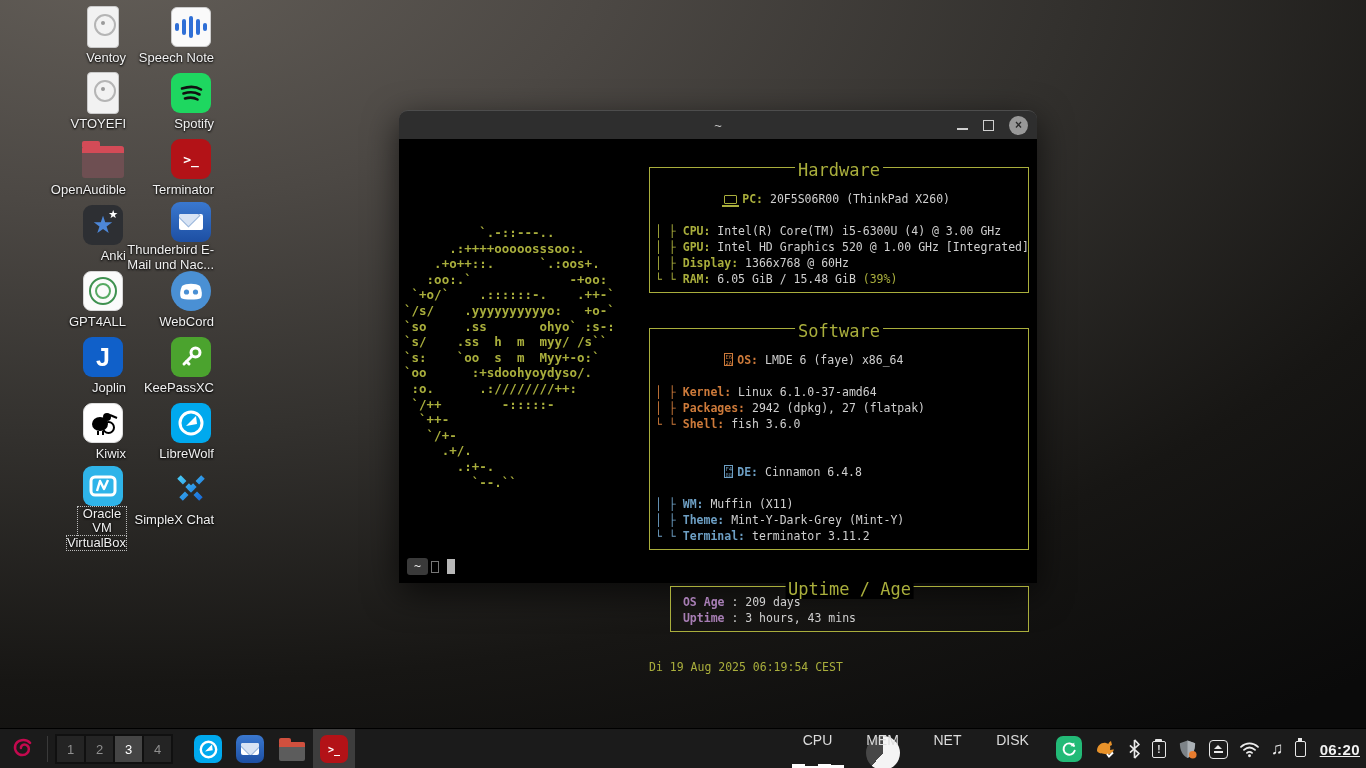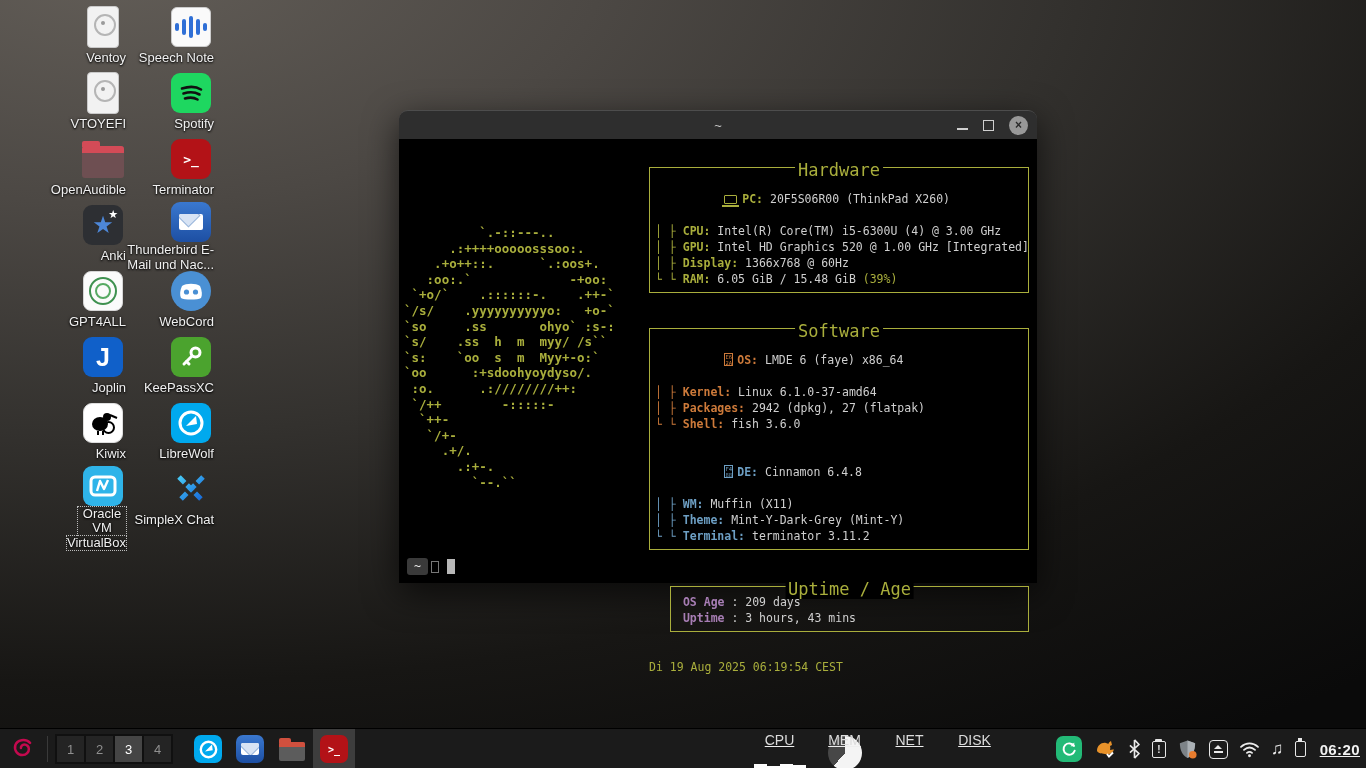--- a/index.html
+++ b/index.html
@@ -103,21 +103,21 @@
   .ws.active { background:#454545; color:#fff; }
   .launchers { display:flex; align-items:center; margin-left:14px; }
   .launch { width:42px; height:40px; display:flex; align-items:center; justify-content:center; }
   .launch.active-app { background:#3d3d3d; }
   .rs-sm { width:28px; height:28px; border-radius:7px; display:flex; align-items:center; justify-content:center; position:relative; }
   .folder-p { width:26px; height:19px; background:#5c5c5c; border-radius:2px; position:relative; margin-top:4px; }
   .folder-p::before { content:""; position:absolute; top:-4px; left:0; width:12px; height:5px; background:#d0503e; border-radius:2px 2px 0 0; }
   .folder-p::after { content:""; position:absolute; top:0; left:0; right:0; height:5px; background:#d0503e; border-radius:2px 2px 0 0; }
   .term-glyph { font-family:"DejaVu Sans Mono",monospace; color:#fff; font-weight:bold; font-size:10px; }
 
-  .monitors { position:absolute; left:747px; top:0; height:40px; display:flex;text-decoration:underline; }
+  .monitors { position:absolute; left:785px; top:0; height:40px; display:flex; }
   .mon { width:65px; position:relative; text-align:center; }
   .mon .mlab { font-size:14px; color:#dcdcdc; margin-top:3px; position:relative; z-index:2; }
   .cpu-bars { position:absolute; bottom:0; left:7px; display:flex; align-items:flex-end; gap:0; }
   .cpu-bars i { display:block; width:13px; background:#fdfdfd; }
   .mem-pie { position:absolute; left:50%; top:7px; transform:translateX(-50%); width:34px; height:34px;
     border-radius:50%; background:conic-gradient(#f4f4f4 0deg 221deg, #474747 221deg 360deg); }
 
   .tray { position:absolute; right:6px; top:0; height:40px; display:flex; align-items:center; gap:11px; }
   .ticon { display:flex; align-items:center; justify-content:center; }
   .sync-green { width:26px; height:26px; border-radius:7px; background:#23ba77; }

